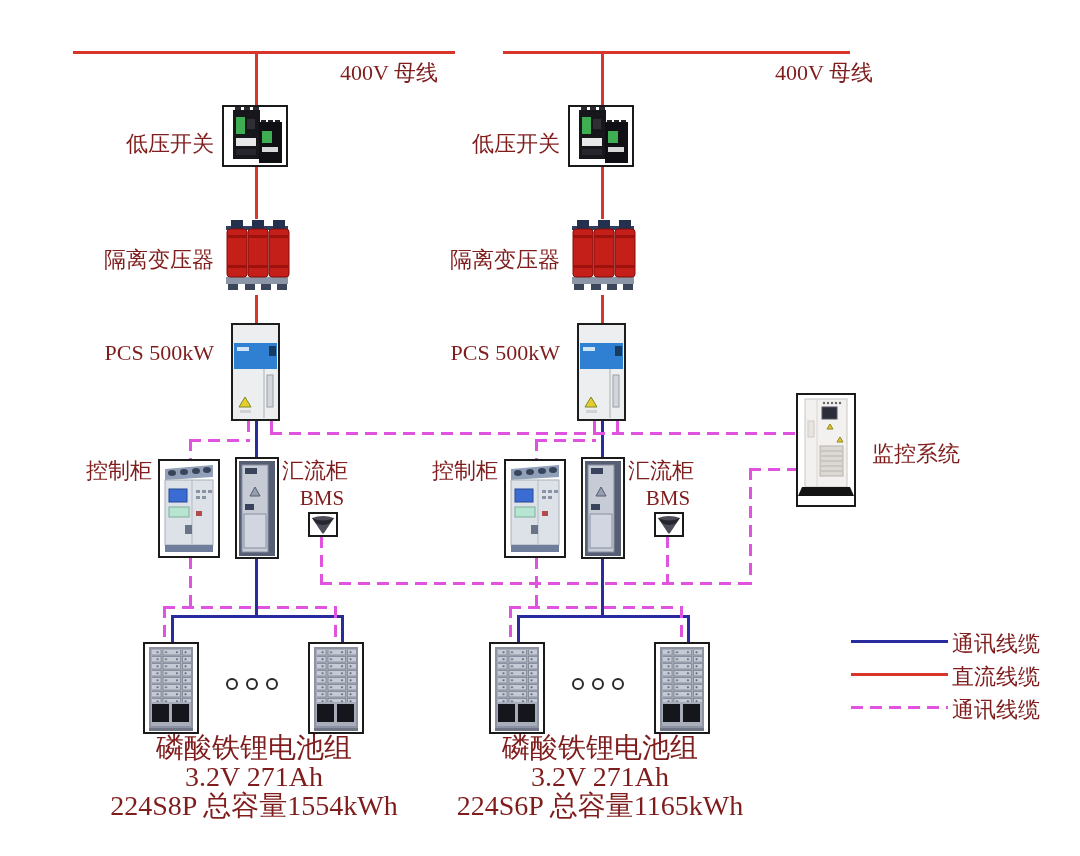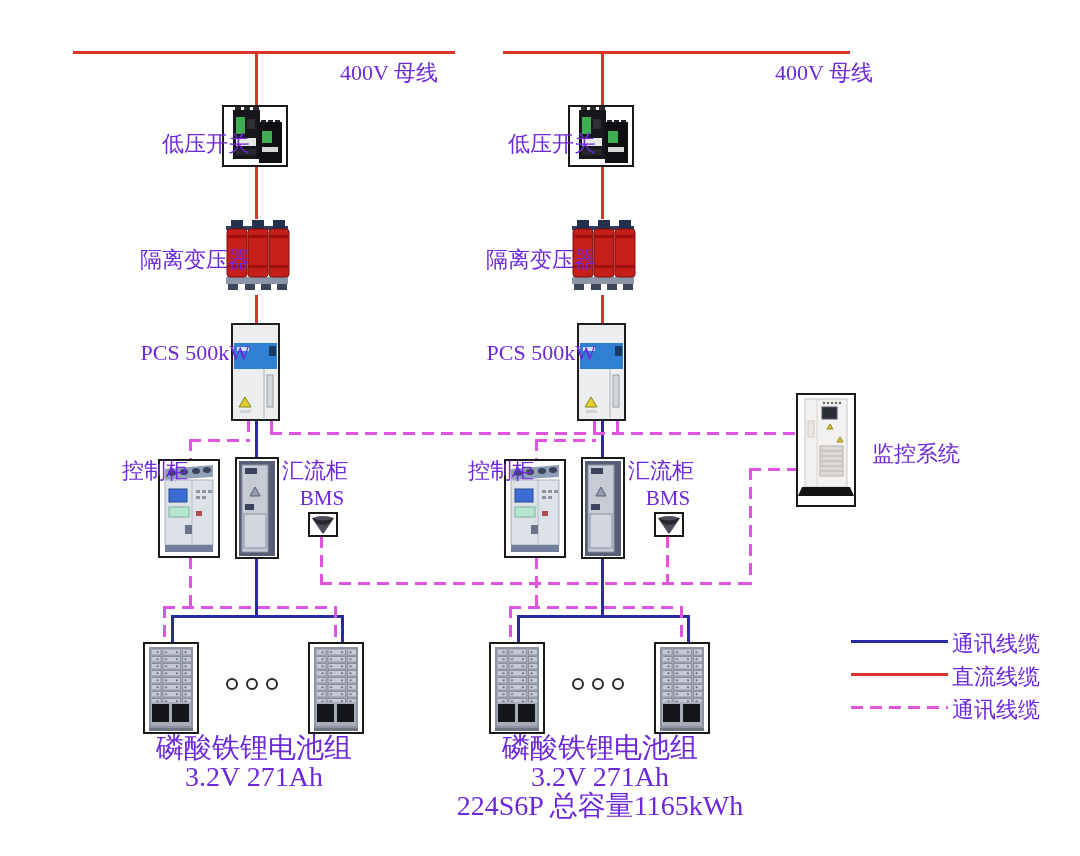--- a/index.html
+++ b/index.html
@@ -1,27 +1,27 @@
 <!DOCTYPE html>
 <html><head>
 <meta charset="utf-8">
 <style>
   html,body{margin:0;padding:0;background:#fff;}
   .stage{position:relative;width:1080px;height:856px;background:#ffffff;overflow:hidden;
-         font-family:"Liberation Serif","DejaVu Serif",serif;color:#6d28d9;}
+         font-family:"Liberation Serif","DejaVu Serif",serif;color:#7f1d1d;}
   .branch{position:absolute;top:0;width:560px;height:856px;}
   .hline,.vline,.ch,.cv{position:absolute;}
   .hline{height:3px;}
   .vline{width:3px;}
   .ac{background:#d8352b;}
   .dc{background:#2b2ba0;}
   .ch{height:3px;background:repeating-linear-gradient(90deg,#e053de 0 12px,rgba(0,0,0,0) 12px 19px);}
   .cv{width:3px;background:repeating-linear-gradient(180deg,#e053de 0 12px,rgba(0,0,0,0) 12px 19px);}
   .lbl{position:absolute;font-size:22px;line-height:24px;white-space:nowrap;}
-  .lbl.r{text-align:right;margin-left:36px;}
+  .lbl.r{text-align:right;}
   .lbl.c{text-align:center;}
   .comp{position:absolute;line-height:0;}
   .batt-text{position:absolute;left:58px;top:733px;width:392px;text-align:center;}
   .batt-text div{font-size:28px;line-height:29px;}
   .legend-lbl{position:absolute;font-size:22px;white-space:nowrap;}
 </style>
 </head>
 <body>
 
 <div class="stage">
@@ -201,20 +201,21 @@
     <div class="lbl" style="left:340px;top:61px;">400V 母线</div>
     <div class="lbl r" style="left:90px;top:132px;width:124px;">低压开关</div>
     <div class="lbl r" style="left:90px;top:248px;width:124px;">隔离变压器</div>
     <div class="lbl r" style="left:90px;top:341px;width:124px;">PCS 500kW</div>
     <div class="lbl r" style="left:84px;top:459px;width:68px;">控制柜</div>
     <div class="lbl" style="left:282px;top:459px;">汇流柜</div>
     <div class="lbl c" style="left:294px;top:486px;width:56px;font-size:21px;">BMS</div>
     <div class="batt-text">
       <div>磷酸铁锂电池组</div>
       <div>3.2V 271Ah</div>
+      <div>224S8P 总容量1554kWh</div>
     </div>
   </div>
 
   <div class="branch" style="left:346px;">
     <div class="hline ac" style="left:157px;top:51px;width:347px;"></div>
     <div class="vline ac" style="left:255px;top:51px;height:273px;"></div>
     <div class="vline dc" style="left:255px;top:420px;height:40px;"></div>
     <div class="vline dc" style="left:255px;top:557px;height:61px;"></div>
     <div class="hline dc" style="left:171px;top:615px;width:173px;"></div>
     <div class="vline dc" style="left:171px;top:615px;height:30px;"></div>

